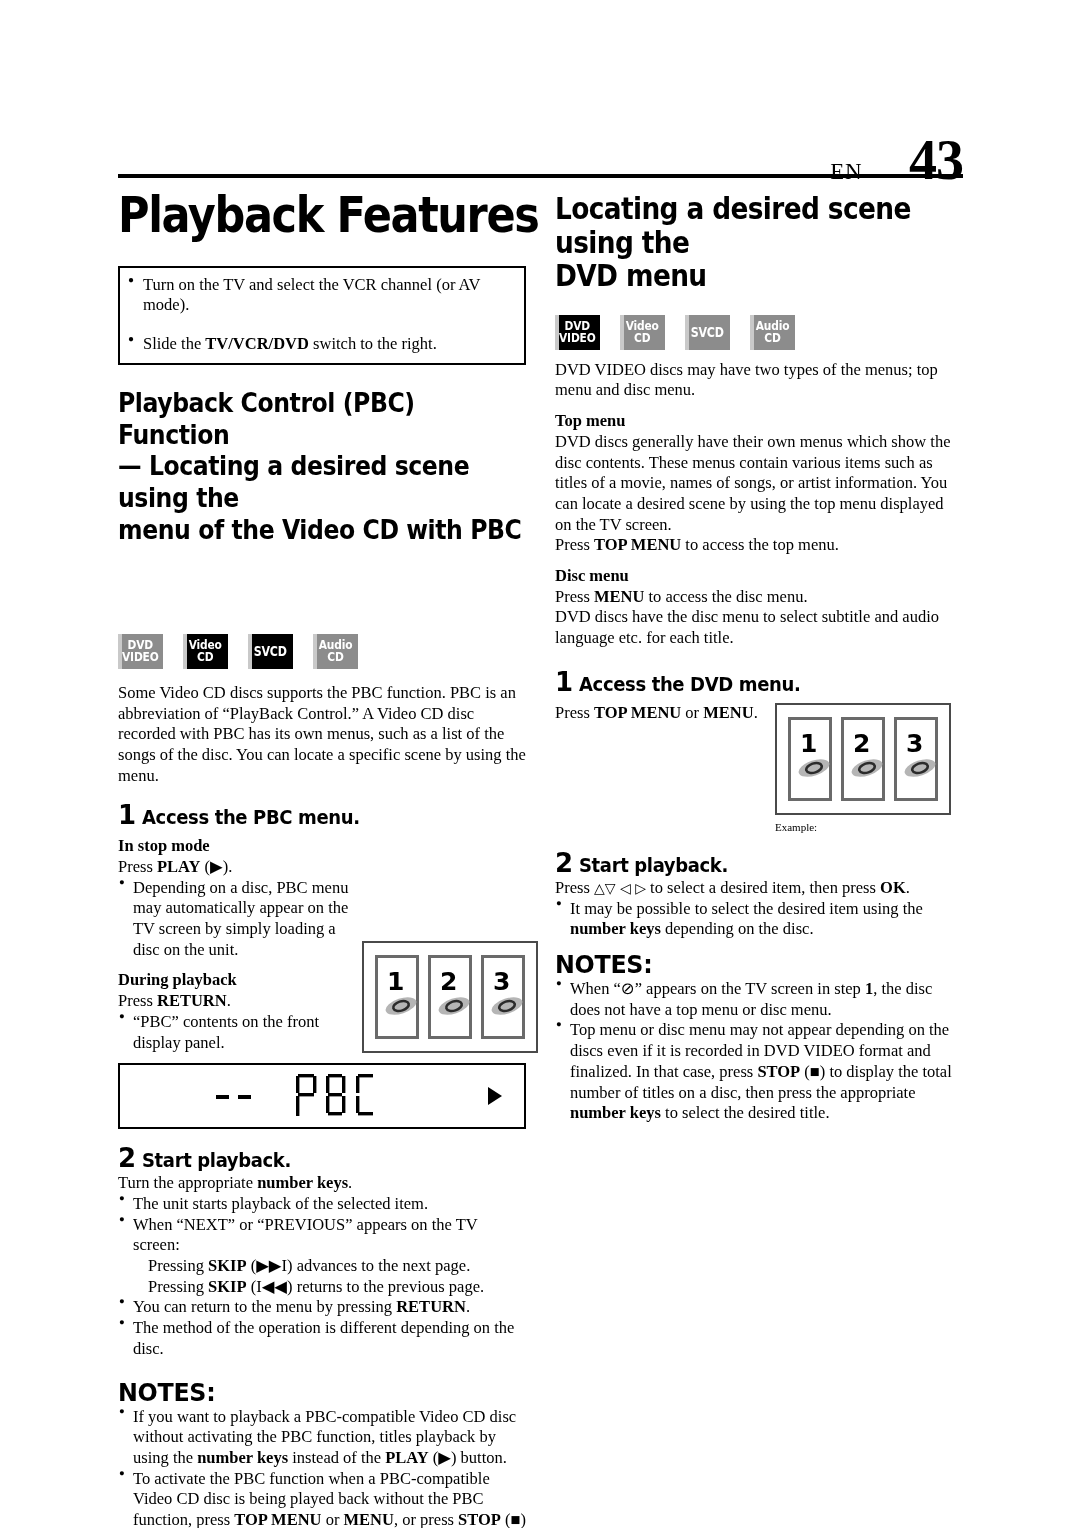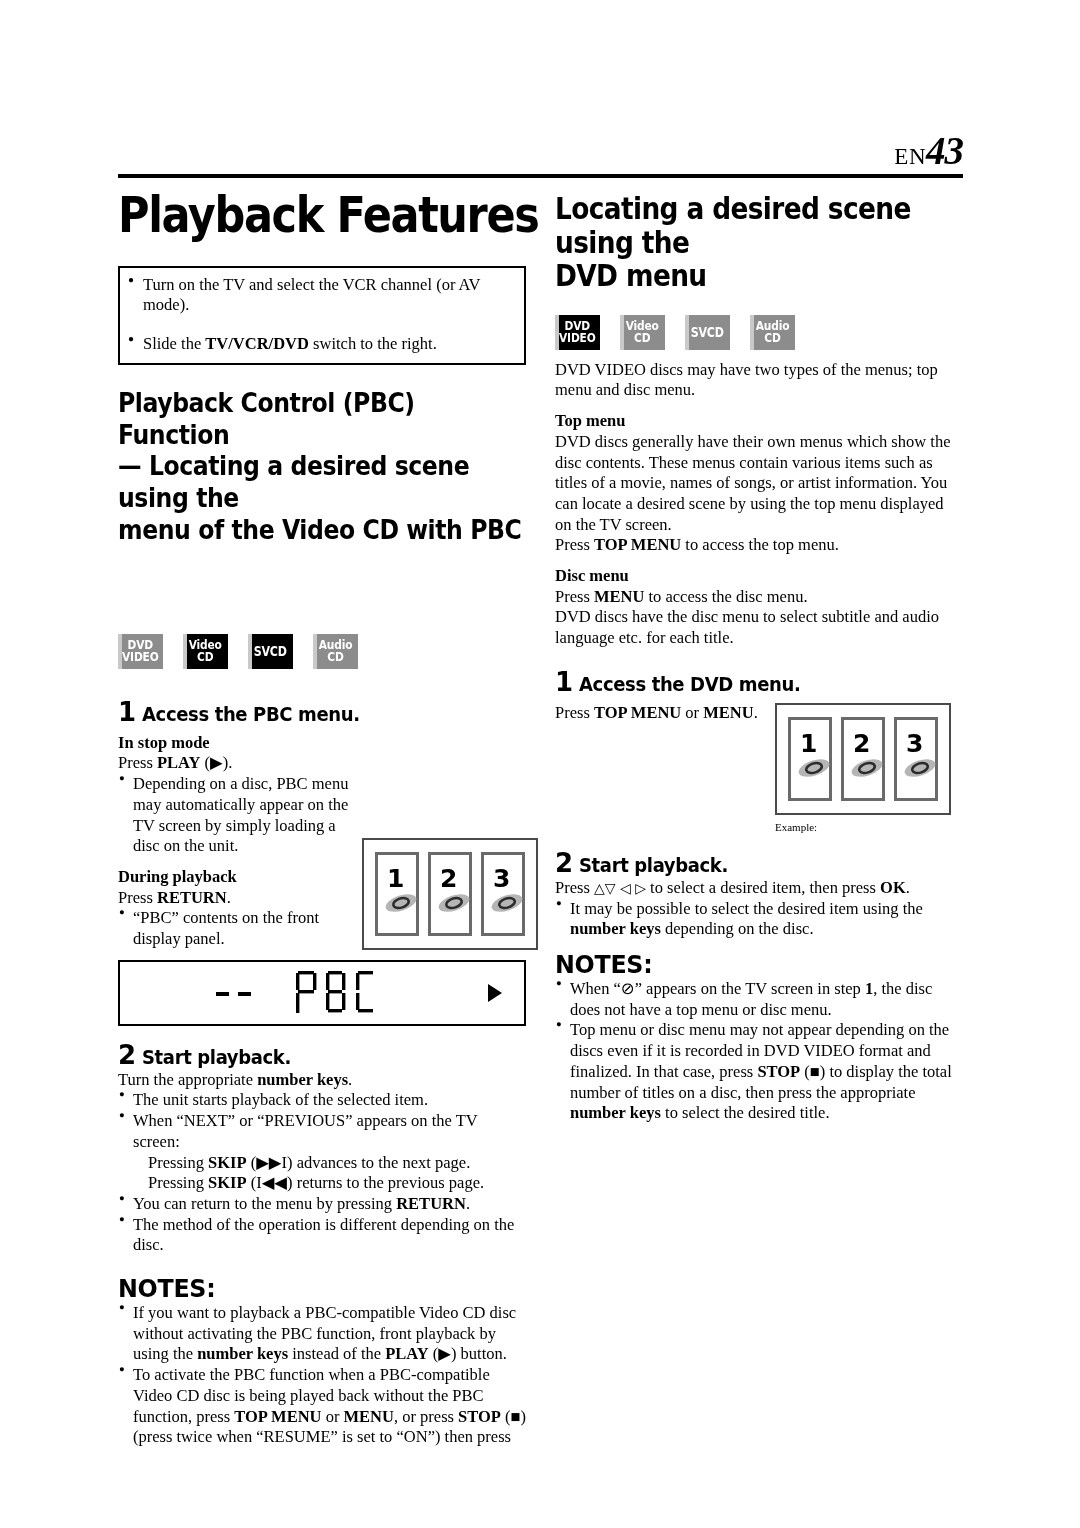--- a/index.html
+++ b/index.html
@@ -35,25 +35,25 @@
   .pagenum .en {
     font-family: "Liberation Serif", serif;
     font-size: 23px;
     font-variant: small-caps;
     letter-spacing: .5px;
     vertical-align: baseline;
     text-align: center;
   }
   .pagenum .num {
     font-family: "Liberation Serif", serif;
-    font-style: italic;
-    font-weight: 700;
-    font-size: 39px;
+    font-weight: 700;
+    font-size: 56px;
     letter-spacing: -1px;
     vertical-align: baseline;
+    margin-left: 47px;
   }
   .rule {
     position: absolute;
     left: 0;
     top: 174px;
     width: 845px;
     height: 4px;
     background: #000;
   }
 
@@ -348,20 +348,21 @@
         </div>
       <div class="badge one on">
           <span class="bt">SVCD</span>
         </div>
       <div class="badge two off">
           <span class="bt"><span>Audio</span><br><span>CD</span></span>
         </div>
     </div>
 
     <div class="sp-14"></div>
+    <p class="body">Some Video CD discs supports the PBC function. PBC is an abbreviation of “PlayBack Control.” A Video CD disc recorded with PBC has its own menus, such as a list of the songs of the disc. You can locate a specific scene by using the menu.</p>
 
     <div class="sp-14"></div>
     <div class="step">
       <span class="n">1</span>
       <span class="t">Access the PBC menu.</span>
     </div>
 
     <div style="display:flex; align-items:flex-end; margin-top:6px;">
       <div style="width:232px; flex:0 0 232px;">
         <p class="sub-b">In stop mode</p>
@@ -446,21 +447,21 @@
         <span class="ind" style="display:inline-block"><span>Pressing </span><b>SKIP</b><span> (▶▶I) advances to the next page.</span></span><br>
         <span class="ind" style="display:inline-block"><span>Pressing </span><b>SKIP</b><span> (I◀◀) returns to the previous page.</span></span>
       </li>
       <li><span>You can return to the menu by pressing </span><b>RETURN</b><span>.</span></li>
       <li>The method of the operation is different depending on the disc.</li>
     </ul>
 
     <div class="sp-18"></div>
     <p class="notes-h">NOTES:</p>
     <ul class="bullets">
-      <li><span>If you want to playback a PBC-compatible Video CD disc without activating the PBC function, front playback by using the </span><b>number keys</b><span> instead of the </span><b>PLAY</b><span> (▶) button.</span></li>
+      <li><span>If you want to playback a PBC-compatible Video CD disc without activating the PBC function, titles playback by using the </span><b>number keys</b><span> instead of the </span><b>PLAY</b><span> (▶) button.</span></li>
       <li><span>To activate the PBC function when a PBC-compatible Video CD disc is being played back without the PBC function, press </span><b>TOP MENU</b><span> or </span><b>MENU</b><span>, or press </span><b>STOP</b><span> (■) (press twice when “RESUME” is set to “ON”) then press </span></li>
     </ul>
 
   </div>
 
   <div class="col col-right">
 
     <div class="h1-right">
       <div>Locating a desired scene using the</div>
       <div>DVD menu</div>

